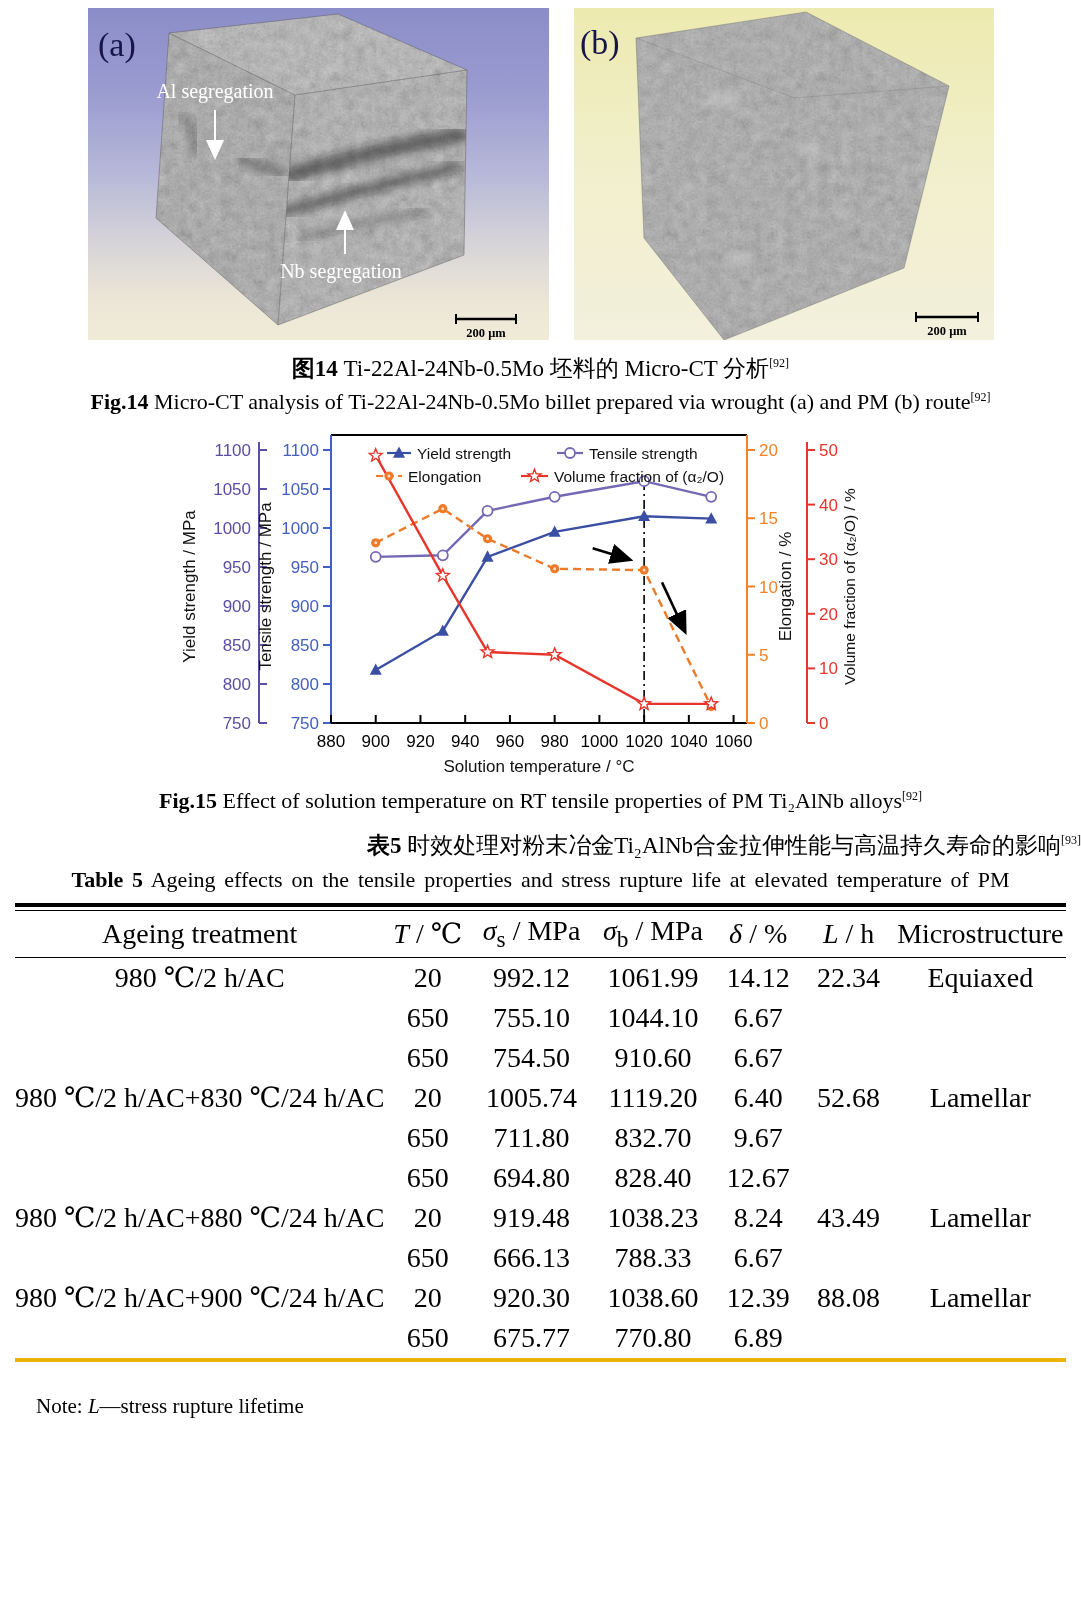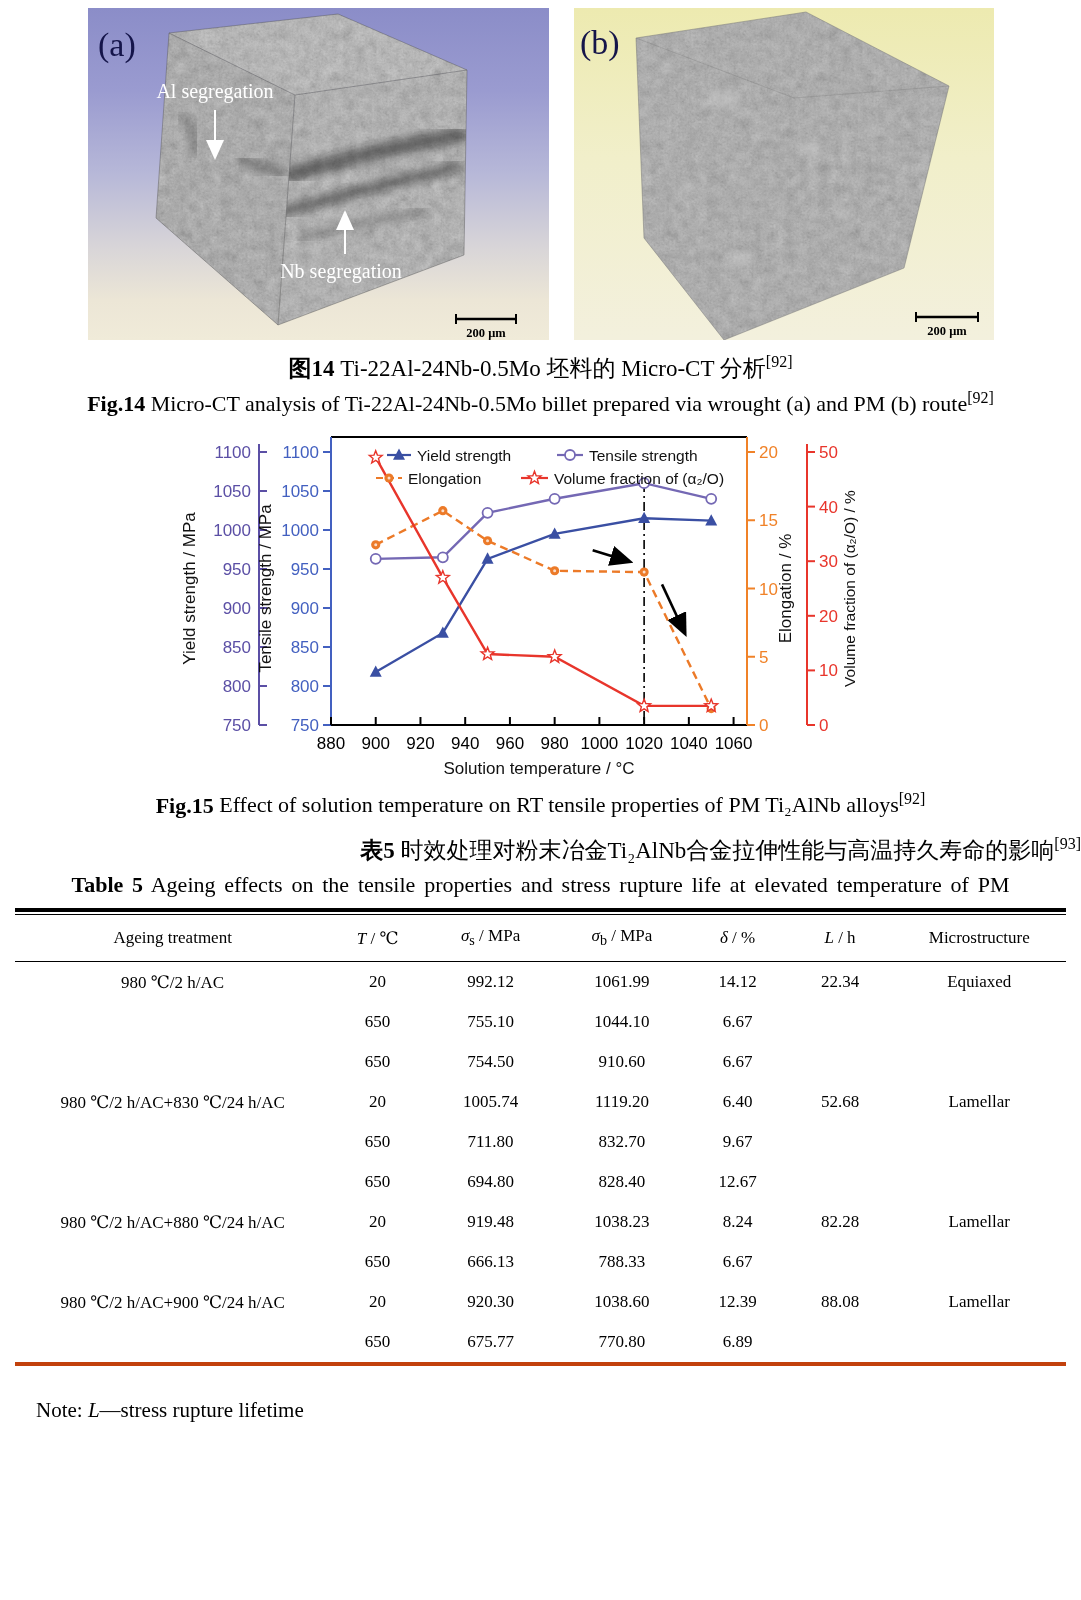--- a/index.html
+++ b/index.html
@@ -6,33 +6,33 @@
   .page{width:1081px;height:1600px;background:#fff;position:relative;overflow:hidden;
         font-family:"Liberation Serif","DejaVu Serif",serif;color:#000;}
   
   .figs{display:flex;justify-content:center;gap:25px;padding-top:8px;}
   .panel{position:relative;}
   
   .cap{text-align:center;}
   .cap-zh{font-size:23px;margin-top:13px;}
   .cap-en{font-size:22px;margin-top:5px;}
   .cap b{font-weight:bold;margin-top:19px;}
-  sup{font-size:16px;}
+  sup{font-size:12px;}
   
   .chartwrap{width:740px;margin:8px auto 0;}
   
   .tcap-zh{font-size:23px;text-align:right;margin-top:16px;}
   .tcap-en{width:938px;margin:6px auto 0;font-size:22px;}
   .tcap-en .l1{text-align:justify;text-align-last:justify;}
   .tcap-en .l2{padding-left:62px;margin-top:5px;}
   
   .tblwrap{margin:10px 15px 0 15px;}
   .rule-top{border-top:4px solid #000;height:2.5px;}
-  table{border-collapse:collapse;width:100%;font-size:17px;
-        border-top:1.5px solid #000;border-bottom:4px solid #c2410c;}
+  table{border-collapse:collapse;width:100%;font-size:28px;
+        border-top:1.5px solid #000;border-bottom:4px solid #eab308;}
   th,td{text-align:center;padding:0;height:40px;font-weight:normal;white-space:nowrap;}
   thead th{height:46px;border-bottom:1.6px solid #000;}
   td:first-child,th:first-child{text-align:center;}
   .note{margin:32px 0 0 36px;font-size:21px;}
   .note i{font-style:italic;}
   svg text{user-select:none;}
 </style>
 </head>
 <body>
 
@@ -395,21 +395,21 @@
             <td>12.67</td>
             <td></td>
             <td></td>
           </tr>
           <tr>
             <td>980 ℃/2 h/AC+880 ℃/24 h/AC</td>
             <td>20</td>
             <td>919.48</td>
             <td>1038.23</td>
             <td>8.24</td>
-            <td>82.28</td>
+            <td>43.49</td>
             <td>Lamellar</td>
           </tr>
           <tr>
             <td></td>
             <td>650</td>
             <td>666.13</td>
             <td>788.33</td>
             <td>6.67</td>
             <td></td>
             <td></td>

